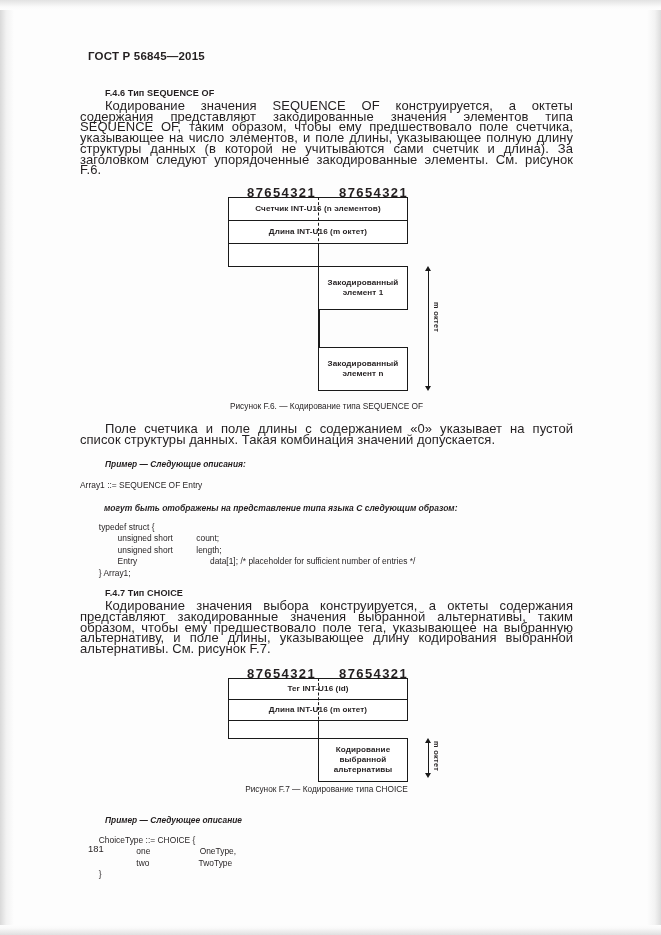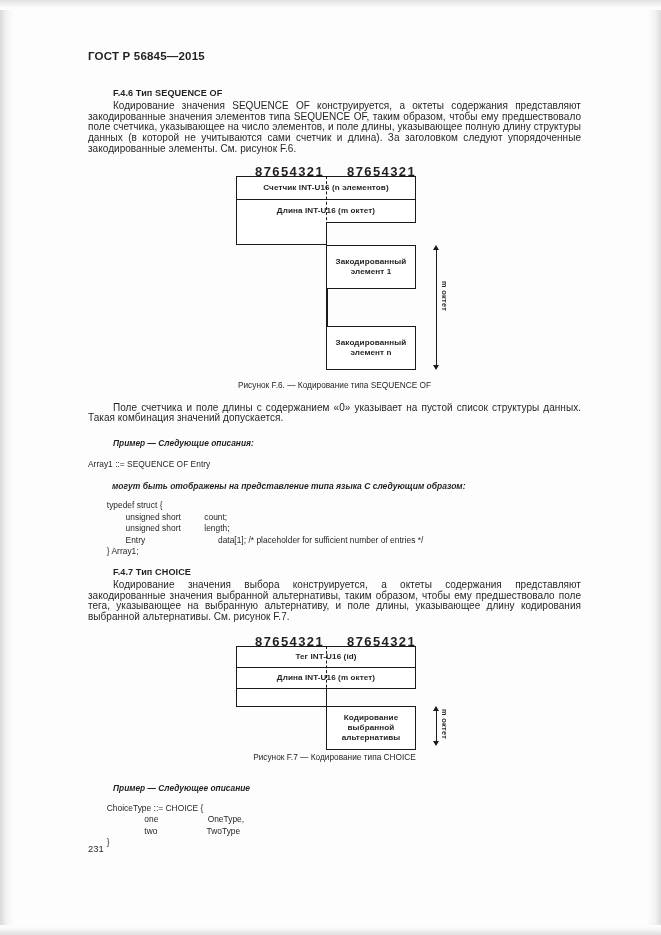--- a/index.html
+++ b/index.html
@@ -43,33 +43,33 @@
     left: 88px;
     top: 50px;
     font-size: 11.5px;
     font-weight: bold;
     letter-spacing: 0.2px;
     color: #231f20;
   }
 
   .content {
     position: absolute;
-    left: 88px;
+    left: 80px;
     top: 88px;
     width: 493px;
   }
 
   h3.sec {
     font-size: 9.1px;
     font-weight: bold;
     margin: 0 0 3px 25px;
     letter-spacing: 0.1px;
   }
   p.body {
-    font-size: 10px;
+    font-size: 13px;
     line-height: 10.7px;
     margin: 0;
     text-align: justify;
     text-indent: 25px;
     letter-spacing: 0.04px;
   }
 
   .ex-head {
     font-size: 8.4px;
     font-weight: bold;
@@ -258,19 +258,19 @@
     <p class="caption" style="margin-top:6px;text-align:center;">Рисунок F.7 — Кодирование типа CHOICE</p>
 
     <p class="ex-head" style="margin-top:21px;">Пример — Следующее описание</p>
     <p class="code ind1" style="margin-top:10px;">        ChoiceType ::= CHOICE {
                         one                     OneType,
                         two                     TwoType
         }</p>
 
   </div>
 
-  <div class="pagenum">231</div>
+  <div class="pagenum">181</div>
 
   <div class="edge-shade left"></div>
   <div class="edge-shade right"></div>
   <div class="edge-shade top"></div>
   <div class="edge-shade bottom"></div>
 </div>
 
 </body></html>

